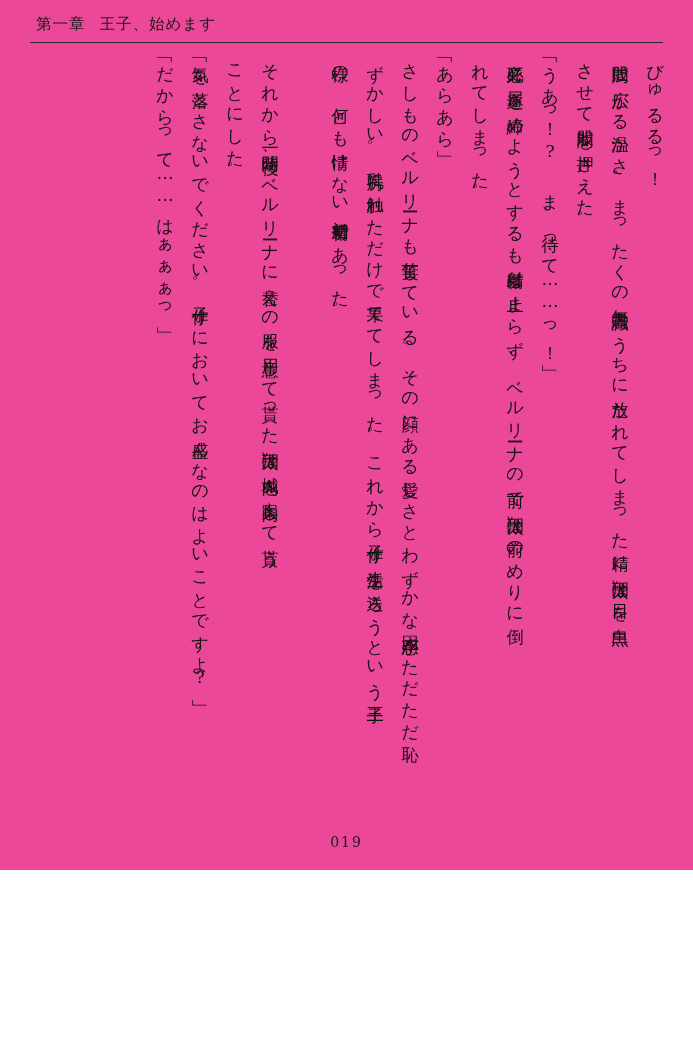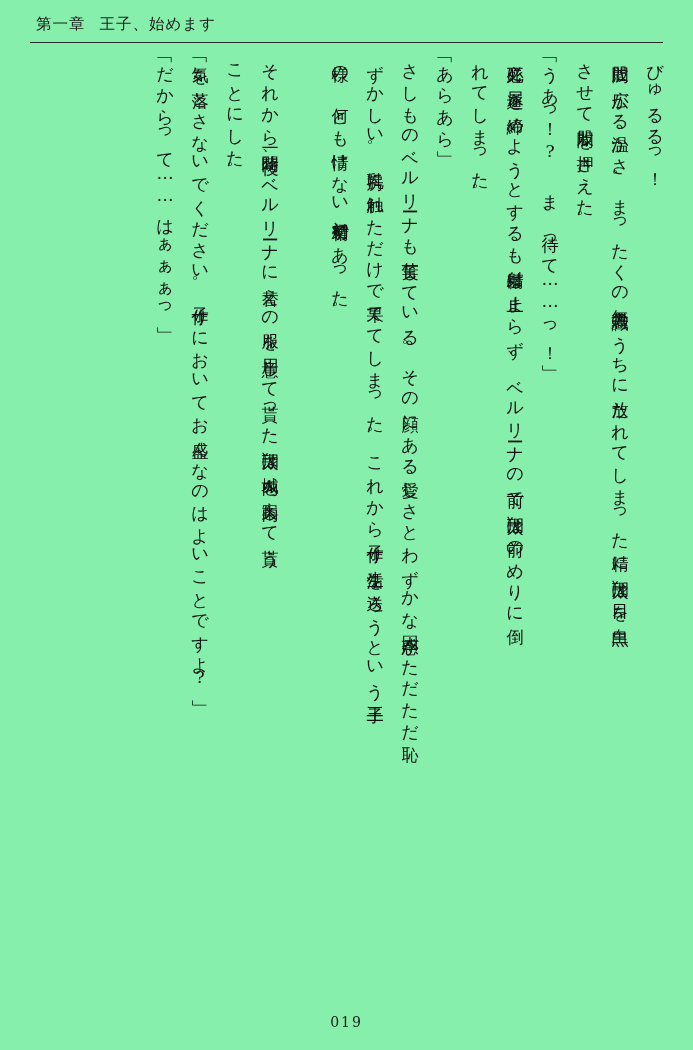--- a/index.html
+++ b/index.html
@@ -7,22 +7,22 @@
     padding: 0;
     background: #ffffff;
   }
   body {
     font-family: "DejaVu Serif", "Liberation Serif", serif;
     color: #111111;
   }
   #page {
     position: relative;
     width: 693px;
-    height: 1050px;
-    background: #86efac;
+    height: 870px;
+    background: #ec4899;
     overflow: hidden;
     box-sizing: border-box;
   }
 
   
   #header {
     position: absolute;
     top: 14px;
     left: 36px;
     right: 36px;

